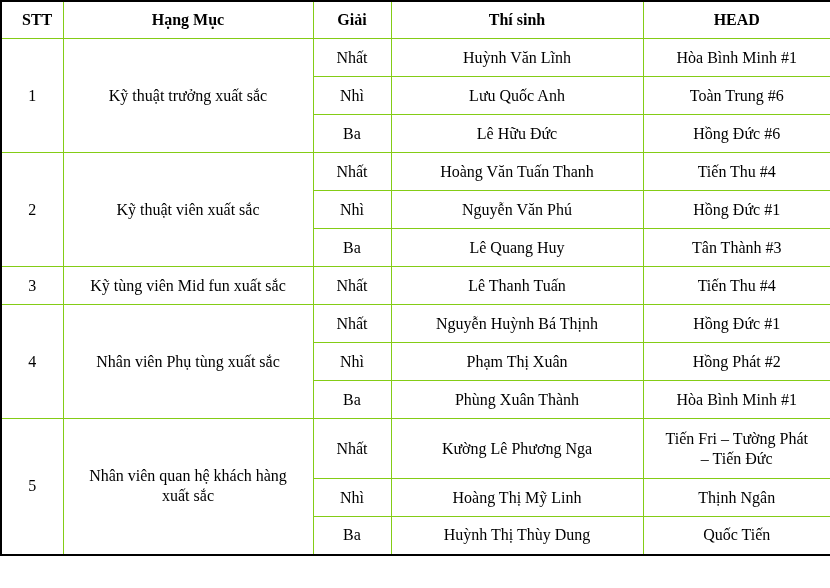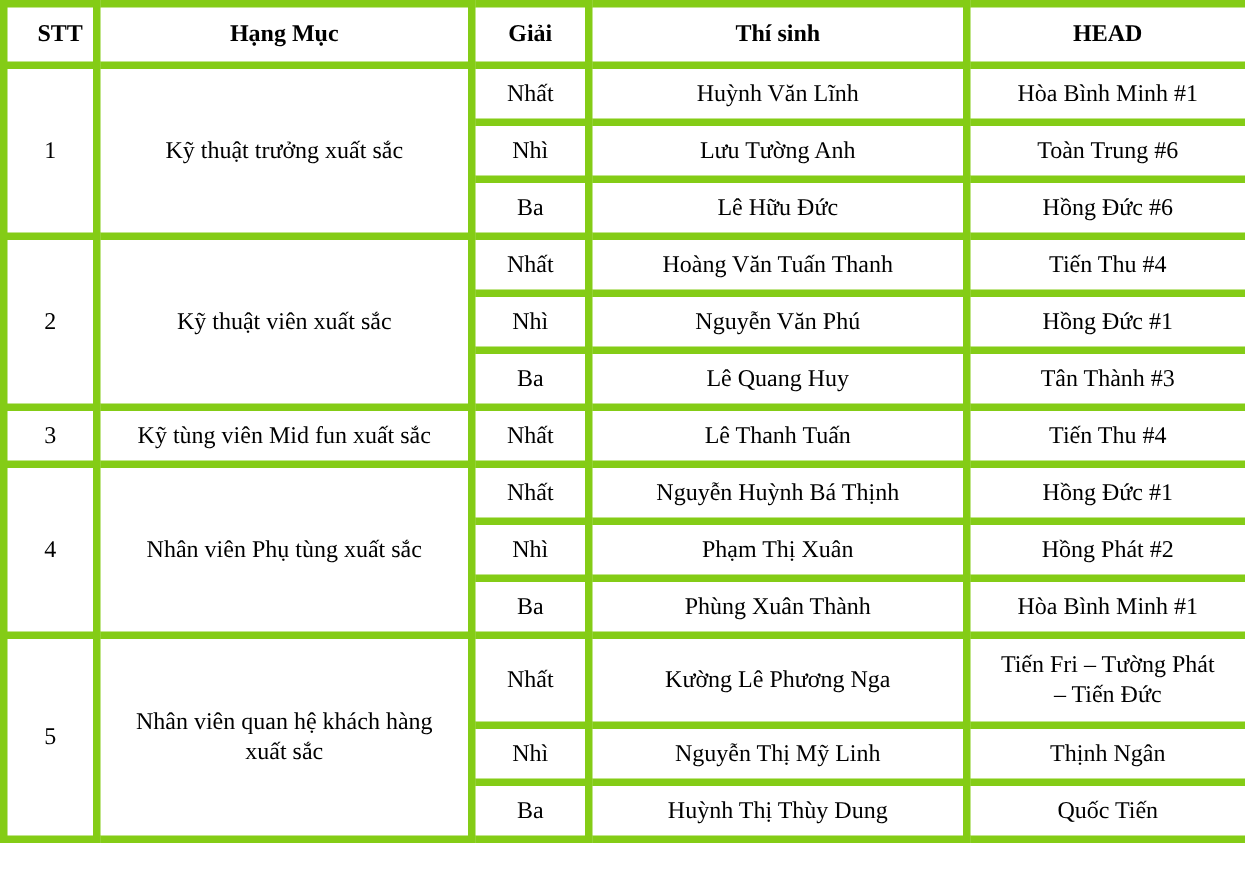--- a/index.html
+++ b/index.html
@@ -14,21 +14,21 @@
     color: #000000;
   }
   table.results {
     border-collapse: collapse;
     width: 830px;
     table-layout: fixed;
     border: 2px solid #000000;
   }
   table.results th,
   table.results td {
-    border: 5px solid #84cc16;
+    border: 1px solid #84cc16;
     text-align: center;
     vertical-align: middle;
     font-size: 16px;
     padding: 1px 20px;
     overflow: hidden;
     line-height: 1.25;
   }
   table.results th {
     font-weight: bold;
     height: 34px;
@@ -65,21 +65,21 @@
 
     <tr class="row-std">
       <td rowspan="3">1</td>
       <td rowspan="3">Kỹ thuật trưởng xuất sắc</td>
       <td>Nhất</td>
       <td>Huỳnh Văn Lĩnh</td>
       <td>Hòa Bình Minh #1</td>
     </tr>
     <tr class="row-std">
       <td>Nhì</td>
-      <td>Lưu Tường Anh</td>
+      <td>Lưu Quốc Anh</td>
       <td>Toàn Trung #6</td>
     </tr>
     <tr class="row-std">
       <td>Ba</td>
       <td>Lê Hữu Đức</td>
       <td>Hồng Đức #6</td>
     </tr>
 
     <tr class="row-std">
       <td rowspan="3">2</td>
@@ -127,21 +127,21 @@
 
     <tr class="row-tall">
       <td rowspan="3">5</td>
       <td rowspan="3">Nhân viên quan hệ khách hàng xuất sắc</td>
       <td>Nhất</td>
       <td>Kường Lê Phương Nga</td>
       <td>Tiến Fri – Tường Phát – Tiến Đức</td>
     </tr>
     <tr class="row-std">
       <td>Nhì</td>
-      <td>Nguyễn Thị Mỹ Linh</td>
+      <td>Hoàng Thị Mỹ Linh</td>
       <td>Thịnh Ngân</td>
     </tr>
     <tr class="row-std">
       <td>Ba</td>
       <td>Huỳnh Thị Thùy Dung</td>
       <td>Quốc Tiến</td>
     </tr>
   </tbody>
 </table>
 

